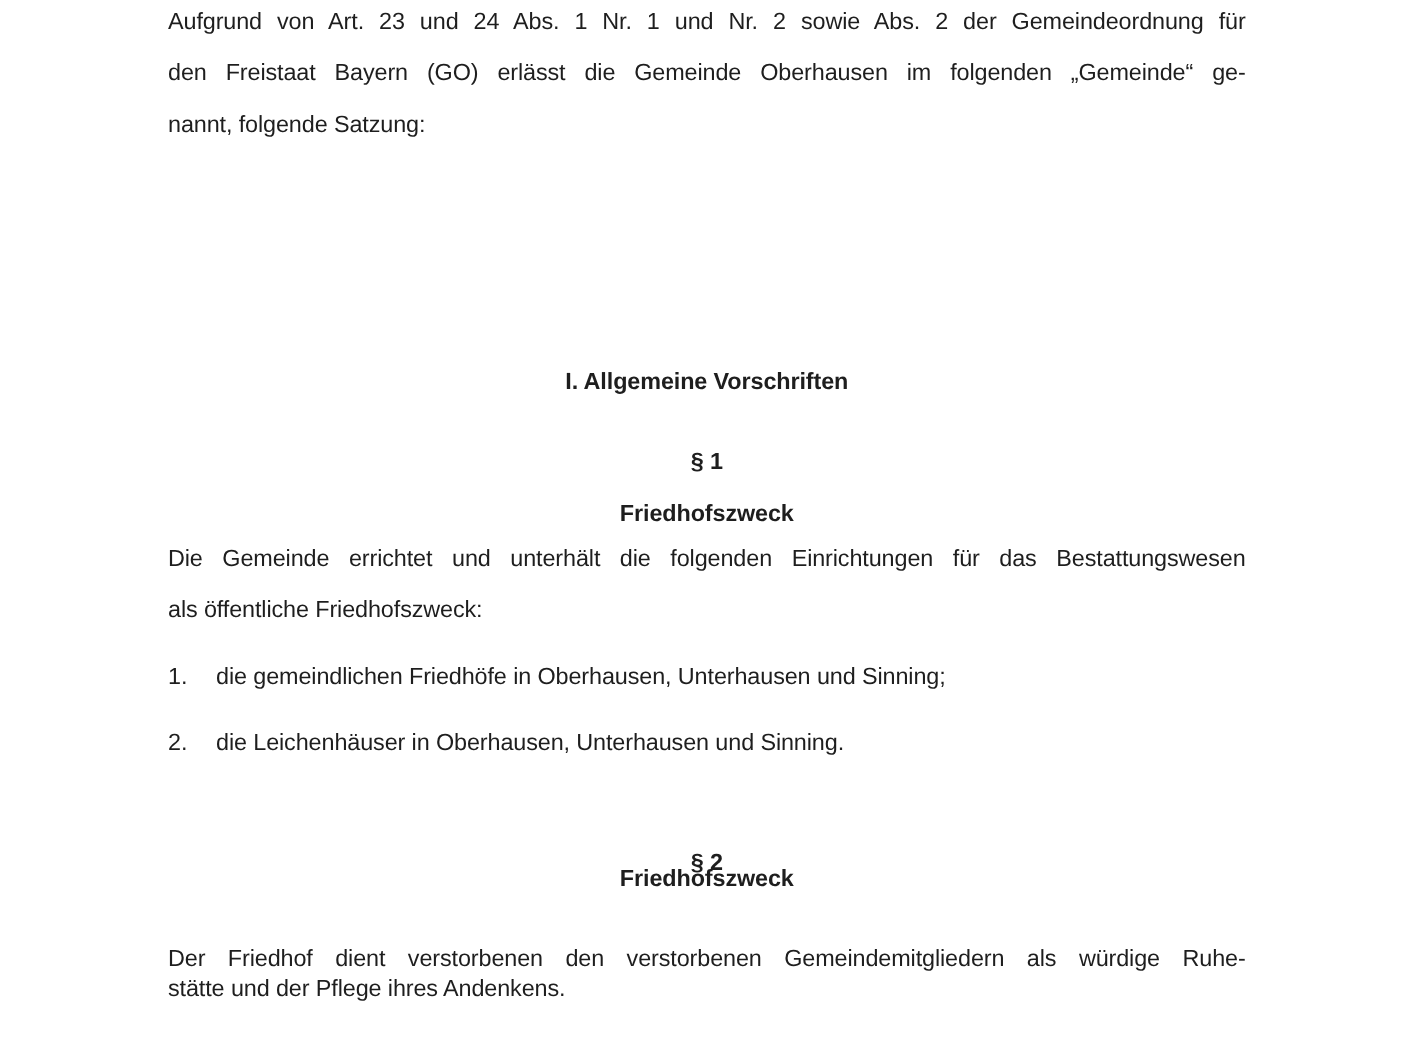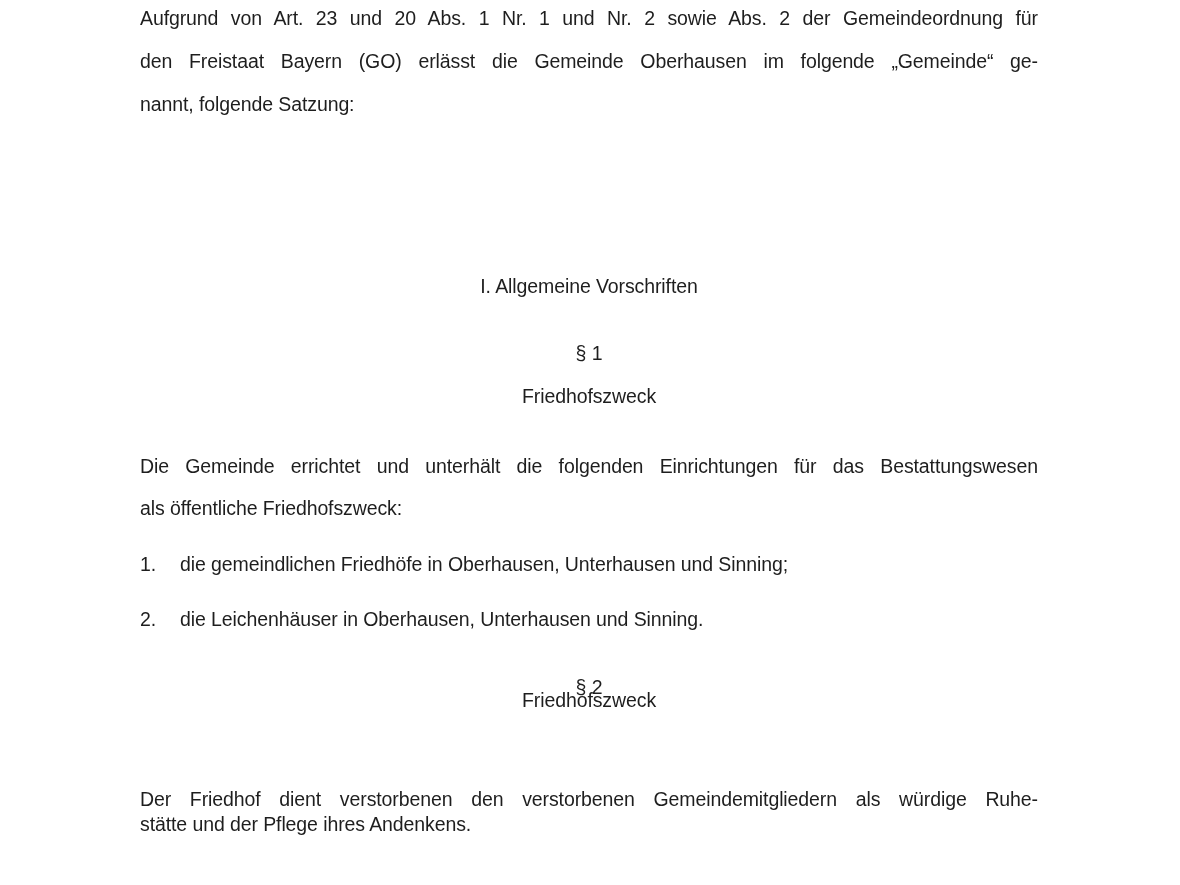--- a/index.html
+++ b/index.html
@@ -31,39 +31,40 @@
     }
     .justified {
       width: 898px;
       text-align: justify;
       text-align-last: justify;
       white-space: normal;
     }
     .center {
       width: 898px;
       text-align: center;
-      font-weight: normal;
+      font-weight: bold;
+      margin-top: 32px;
     }
     .list-num {
       position: absolute;
       left: 0;
     }
     .list-text {
       position: absolute;
       left: 40px;
       white-space: nowrap;
     }
   </style>
 </head>
 <body>
 
 <div class="page">
 
-  <div class="line justified" style="top:6px;">Aufgrund von Art. 23 und 20 Abs. 1 Nr. 1 und Nr. 2 sowie Abs. 2 der Gemeindeordnung für</div>
-  <div class="line justified" style="top:49px;">den Freistaat Bayern (GO) erlässt die Gemeinde Oberhausen im folgende „Gemeinde“ ge-</div>
+  <div class="line justified" style="top:6px;">Aufgrund von Art. 23 und 24 Abs. 1 Nr. 1 und Nr. 2 sowie Abs. 2 der Gemeindeordnung für</div>
+  <div class="line justified" style="top:49px;">den Freistaat Bayern (GO) erlässt die Gemeinde Oberhausen im folgenden „Gemeinde“ ge-</div>
   <div class="line" style="top:92px;text-align:center;">nannt, folgende Satzung:</div>
 
   <div class="line center" style="top:274px;">I. Allgemeine Vorschriften</div>
 
   <div class="line center" style="top:341px;">§ 1</div>
   <div class="line center" style="top:384px;">Friedhofszweck</div>
 
   <div class="line justified" style="top:454px;">Die Gemeinde errichtet und unterhält die folgenden Einrichtungen für das Bestattungswesen</div>
   <div class="line" style="top:496px;">als öffentliche Friedhofszweck:</div>
 

